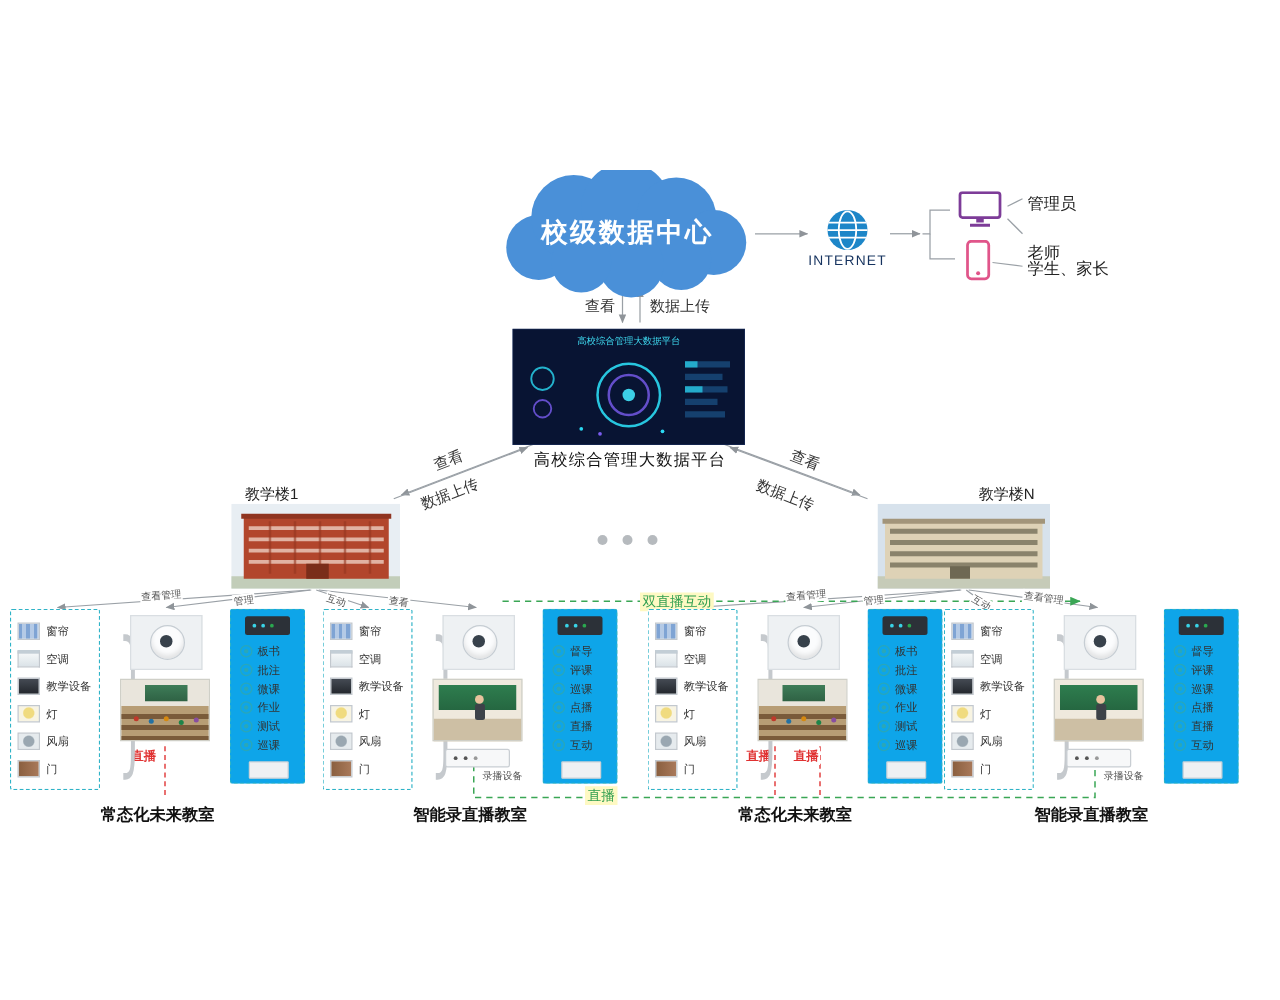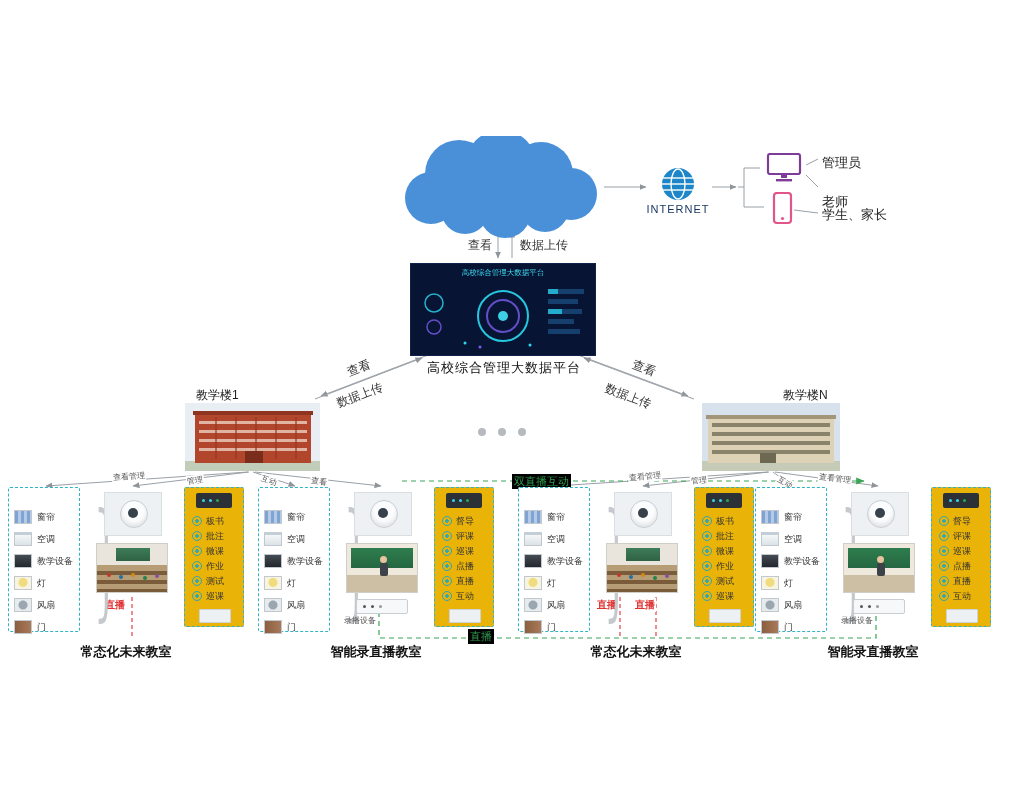--- a/index.html
+++ b/index.html
@@ -1,32 +1,32 @@
 <!DOCTYPE html>
 <html><head>
 <meta charset="utf-8">
 <style>
   html,body{margin:0;padding:0;background:#fff;font-family:"Liberation Sans","DejaVu Sans",sans-serif;}
   #canvas{position:relative;width:1024px;height:800px;background:#fff;overflow:hidden;}
   .abs{position:absolute;}
   .lbl{position:absolute;font-size:12px;color:#333;white-space:nowrap;}
   .lbl-s{position:absolute;font-size:8px;color:#555;white-space:nowrap;background:#fff;padding:0 1px;}
   .lbl-rot{background:#fff;padding:0 2px;}
-  .green{color:#2f9e4f;background:#000000;padding:0 2px;font-size:11px;}
+  .green{color:#2f9e4f;background:#fef9c3;padding:0 2px;font-size:11px;}
   .red{color:#e03131;background:#fff;padding:0 1px;font-size:10px;font-weight:bold;}
   .cloud-label{position:absolute;left:400px;top:172px;width:204px;text-align:center;color:#fff;font-size:21px;font-weight:bold;letter-spacing:2px;}
   .inet-label{position:absolute;left:638px;top:203px;width:80px;text-align:center;font-size:11px;color:#16335f;letter-spacing:1px;}
   .user-label{position:absolute;left:822px;font-size:13px;color:#222;white-space:nowrap;}
   .caption{position:absolute;left:398px;top:359px;width:212px;text-align:center;font-size:13px;color:#111;letter-spacing:1px;}
   .bldg-label{position:absolute;font-size:12px;color:#222;}
   .dots{position:absolute;left:478px;top:428px;display:flex;gap:12px;}
   .dots i{width:8px;height:8px;border-radius:50%;background:#b6babe;display:block;}
   
   .cg{position:absolute;top:487px;width:236px;height:176px;}
-  .dbox{position:absolute;left:0;top:0;width:72px;height:145px;border:1.6px dashed #2fb3c7;border-radius:2px;padding-top:18px;box-sizing:border-box;background:#fff;}
+  .dbox{position:absolute;left:0;top:0;width:72px;height:145px;border:1.6px dashed #2fb3c7;border-radius:2px;padding-top:6px;box-sizing:border-box;background:#fff;}
   .drow{display:flex;align-items:center;height:22px;padding-left:5px;}
   .thumb{width:18px;height:14px;border:1px solid #c2c8ce;box-sizing:border-box;flex:none;}
   .t1{background:repeating-linear-gradient(90deg,#7fa4d4 0 3px,#b4cae6 3px 6px);}
   .t2{background:linear-gradient(#f4f7f8,#dbe3e8);border-top:3px solid #c3ced6;}
   .t3{background:linear-gradient(#454b54,#23272d);}
   .t4{background:radial-gradient(circle at 50% 45%,#f0db7f 0 4px,#f8f4e2 5px);}
   .t5{background:radial-gradient(circle at 50% 50%,#9aa7b1 0 4px,#e6ebee 5px);}
   .t6{background:linear-gradient(90deg,#8a5f3f,#a9795a);}
   .dlabel{font-size:9px;color:#333;margin-left:5px;white-space:nowrap;}
   .brace{position:absolute;top:8px;height:132px;font-size:126px;line-height:130px;color:#c5c9cd;transform:scaleX(.5);transform-origin:center;font-weight:100;font-family:"DejaVu Sans",sans-serif;}
@@ -35,22 +35,22 @@
   .cam::before{content:"";position:absolute;left:15px;top:7px;width:26px;height:26px;border-radius:50%;background:#fbfcfd;border:1px solid #c6cdd3;box-shadow:inset 0 -3px 4px rgba(0,0,0,.1);}
   .cam::after{content:"";position:absolute;left:23px;top:15px;width:10px;height:10px;border-radius:50%;background:#37414b;}
   .photo{position:absolute;left:88px;top:56px;width:72px;height:50px;border:1px solid #cfcfc7;box-sizing:border-box;}
   .photo-a{background:linear-gradient(#3e7c58,#2f6244) 19px 4px/34px 13px no-repeat,repeating-linear-gradient(180deg,#7a5b3a 0 4px,rgba(0,0,0,0) 4px 9px) 0 27px/100% 21px no-repeat,linear-gradient(#e9e5dc 0 44%,#b79d75 44%);}
   .photo-a::before{content:"";position:absolute;width:4px;height:4px;border-radius:50%;background:#c0392b;top:29px;left:10px;box-shadow:12px 2px 0 #2471a3,24px 0 0 #d68910,36px 3px 0 #1e8449,48px 1px 0 #884ea0;}
   .photo-b{background:linear-gradient(#2e7d4e,#256741) 4px 4px/62px 20px no-repeat,linear-gradient(#cdbfa4,#cdbfa4) 0 31px/100% 18px no-repeat,#efe9dd;}
   .photo-b::before{content:"";position:absolute;width:8px;height:13px;border-radius:2px;background:#3d4248;top:19px;left:33px;}
   .photo-b::after{content:"";position:absolute;width:7px;height:7px;border-radius:50%;background:#e8c39e;top:12px;left:33px;}
   .recorder{position:absolute;left:98px;top:112px;width:50px;height:13px;background:#f7f8f9;border:1px solid #c9ced3;border-radius:2px;}
   .recorder::before{content:"";position:absolute;left:6px;top:5px;width:3px;height:3px;border-radius:50%;background:#555;box-shadow:8px 0 0 #555,16px 0 0 #999;}
-  .reccap{position:absolute;left:86px;top:128px;width:74px;text-align:left;font-size:8px;color:#555;}
-  .fbox{position:absolute;left:176px;top:0;width:60px;height:140px;border:1.6px dashed #2fb3c7;border-radius:2px;box-sizing:border-box;background:#eab308;}
+  .reccap{position:absolute;left:86px;top:128px;width:74px;text-align:right;font-size:8px;color:#555;}
+  .fbox{position:absolute;left:176px;top:0;width:60px;height:140px;border:1.6px dashed #2fb3c7;border-radius:2px;box-sizing:border-box;background:#0ea5e9;}
   .panel{position:absolute;left:11px;top:5px;width:36px;height:15px;background:#2c3138;border-radius:2px;}
   .panel::before{content:"";position:absolute;left:6px;top:6px;width:3px;height:3px;border-radius:50%;background:#39d3e6;box-shadow:7px 0 0 #39d3e6,14px 0 0 #2aa84f;}
   .frow{position:absolute;left:7px;display:flex;align-items:center;height:14px;}
   .ficon{width:10px;height:10px;border:1.2px solid #2aa7b8;border-radius:50%;margin-right:4px;flex:none;background:radial-gradient(circle,#2aa7b8 0 1.5px,rgba(0,0,0,0) 2px);box-sizing:border-box;}
   .flabel{font-size:9px;color:#333;white-space:nowrap;}
   .fdev{position:absolute;left:14px;top:121px;width:30px;height:12px;background:#eef1f3;border:1px solid #ccd2d7;border-radius:1px;}
   .glabel{position:absolute;left:0;top:156px;width:236px;text-align:center;font-size:13px;font-weight:bold;color:#111;}
 </style>
 </head>
 <body>
@@ -105,20 +105,21 @@
       <circle cx="38" cy="62" r="26"></circle>
         <circle cx="66" cy="38" r="34"></circle>
         <circle cx="108" cy="30" r="36"></circle>
       <circle cx="148" cy="38" r="32"></circle>
         <circle cx="178" cy="58" r="26"></circle>
         <circle cx="152" cy="72" r="24"></circle>
       <circle cx="112" cy="76" r="26"></circle>
         <circle cx="72" cy="74" r="24"></circle>
     </g>
   </svg>
+  <div class="cloud-label">校级数据中心</div>
 
   <svg class="abs" style="left:660px;top:166px" width="36" height="36">
     <circle cx="18" cy="18" r="16" fill="#1d86c8"></circle>
     <ellipse cx="18" cy="18" rx="7" ry="15" fill="none" stroke="#fff" stroke-width="1.4"></ellipse>
     <line x1="3" y1="12" x2="33" y2="12" stroke="#fff" stroke-width="1.4"></line>
     <line x1="2" y1="18" x2="34" y2="18" stroke="#fff" stroke-width="1.4"></line>
     <line x1="3" y1="24" x2="33" y2="24" stroke="#fff" stroke-width="1.4"></line>
   </svg>
   <div class="inet-label">INTERNET</div>
 

